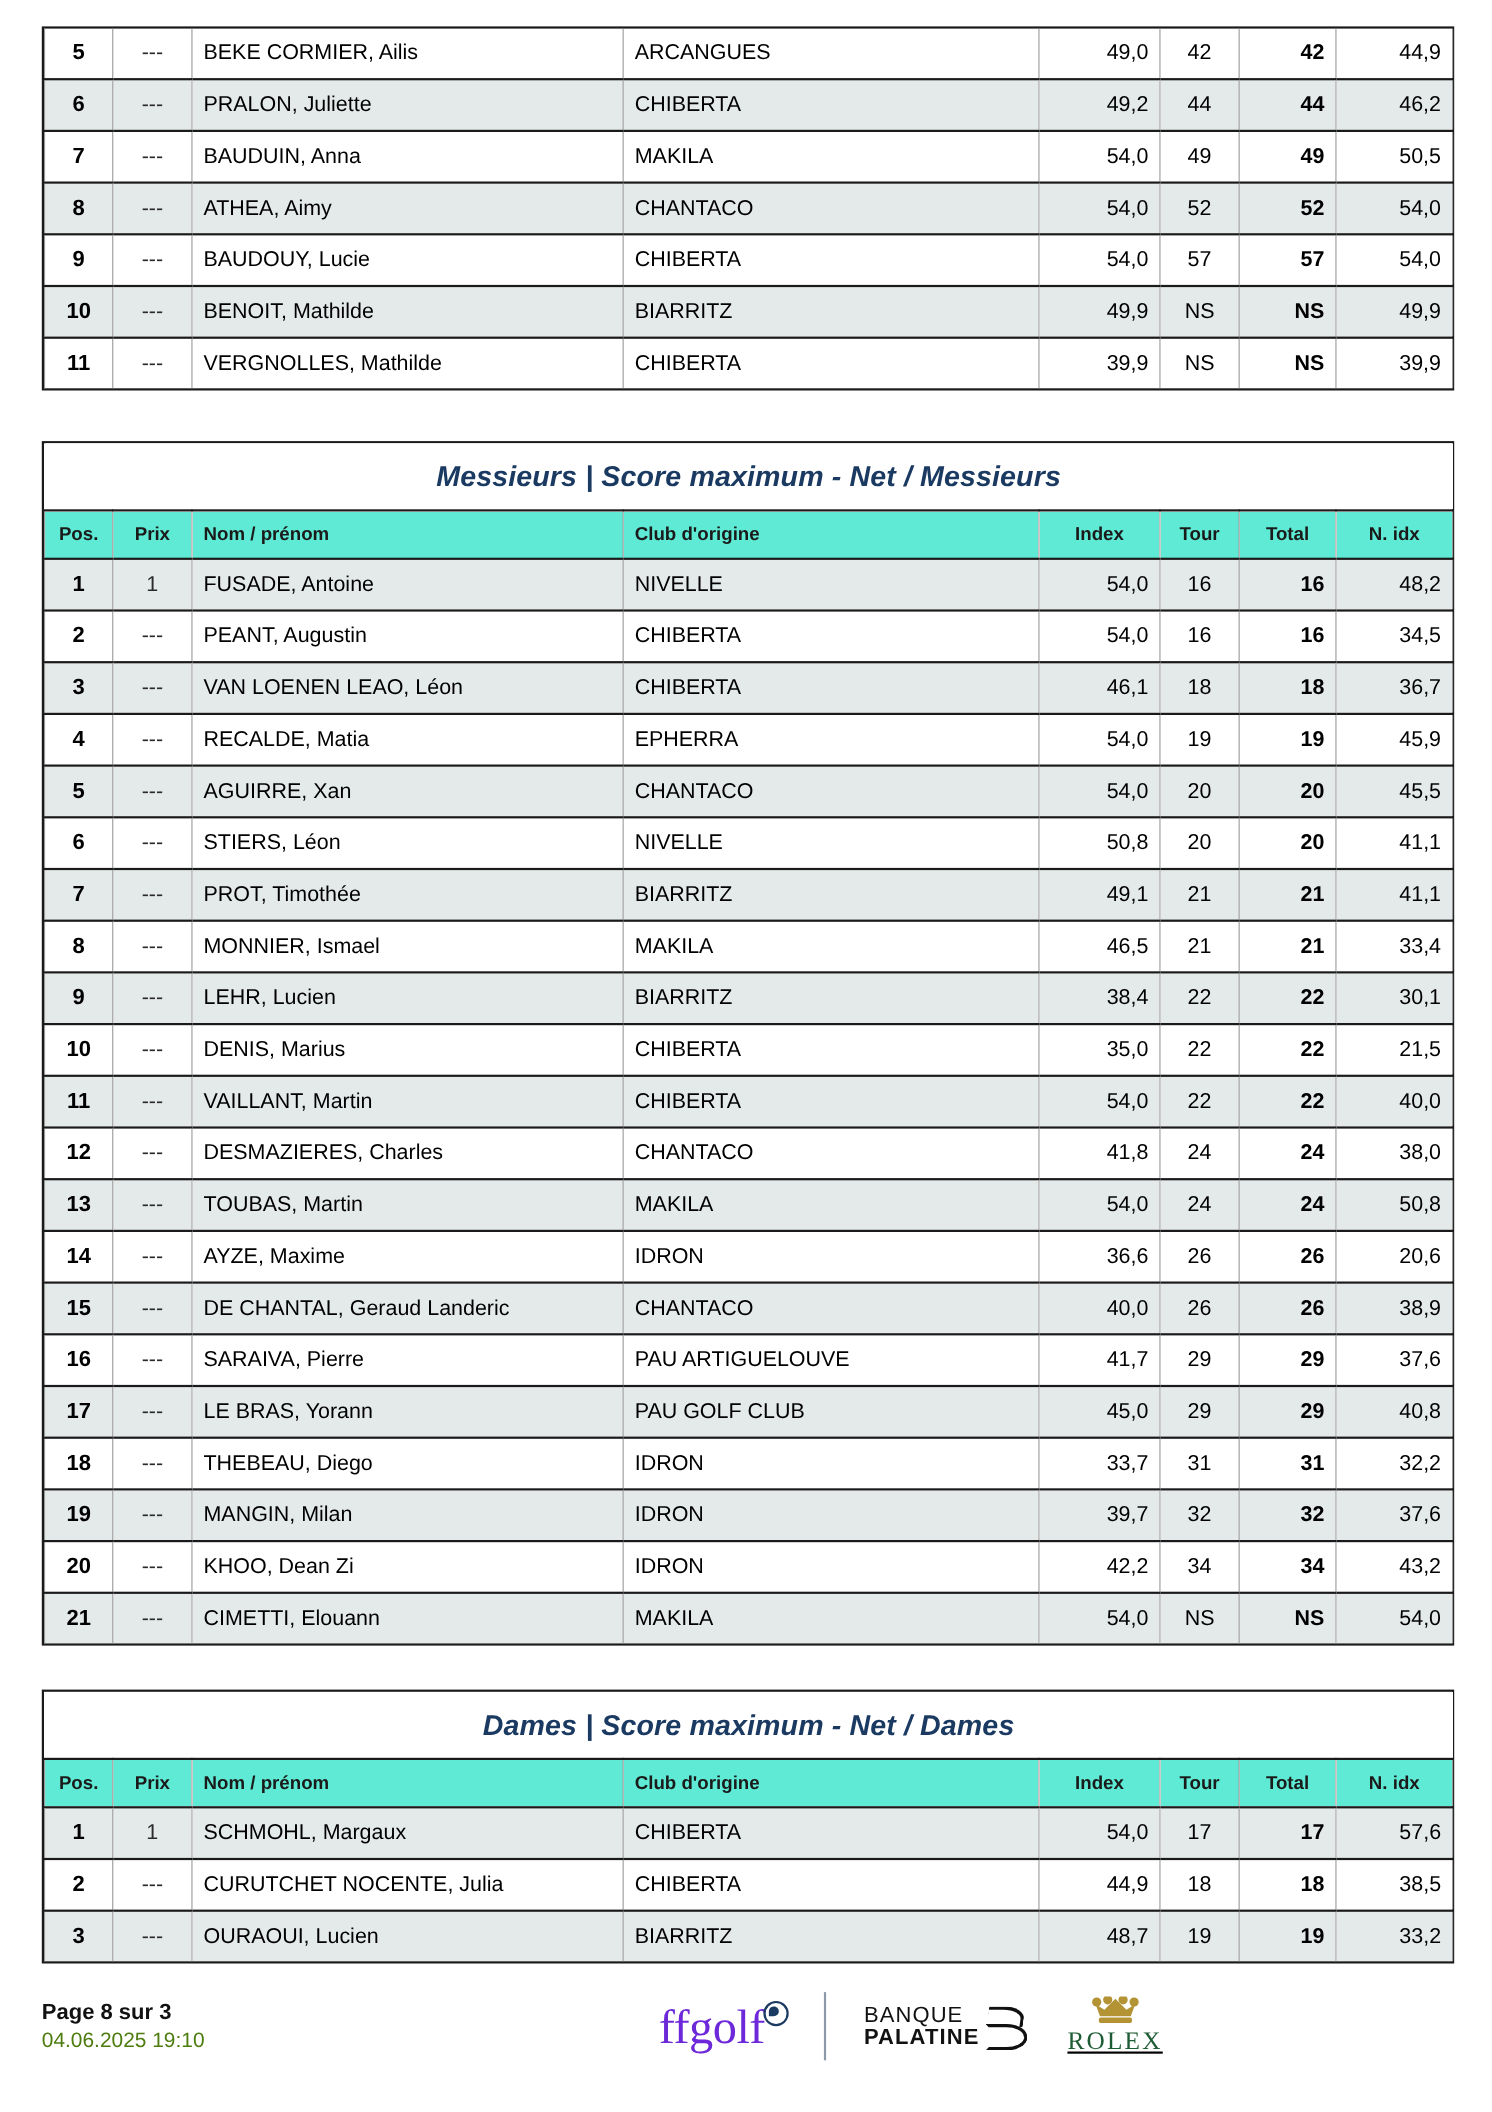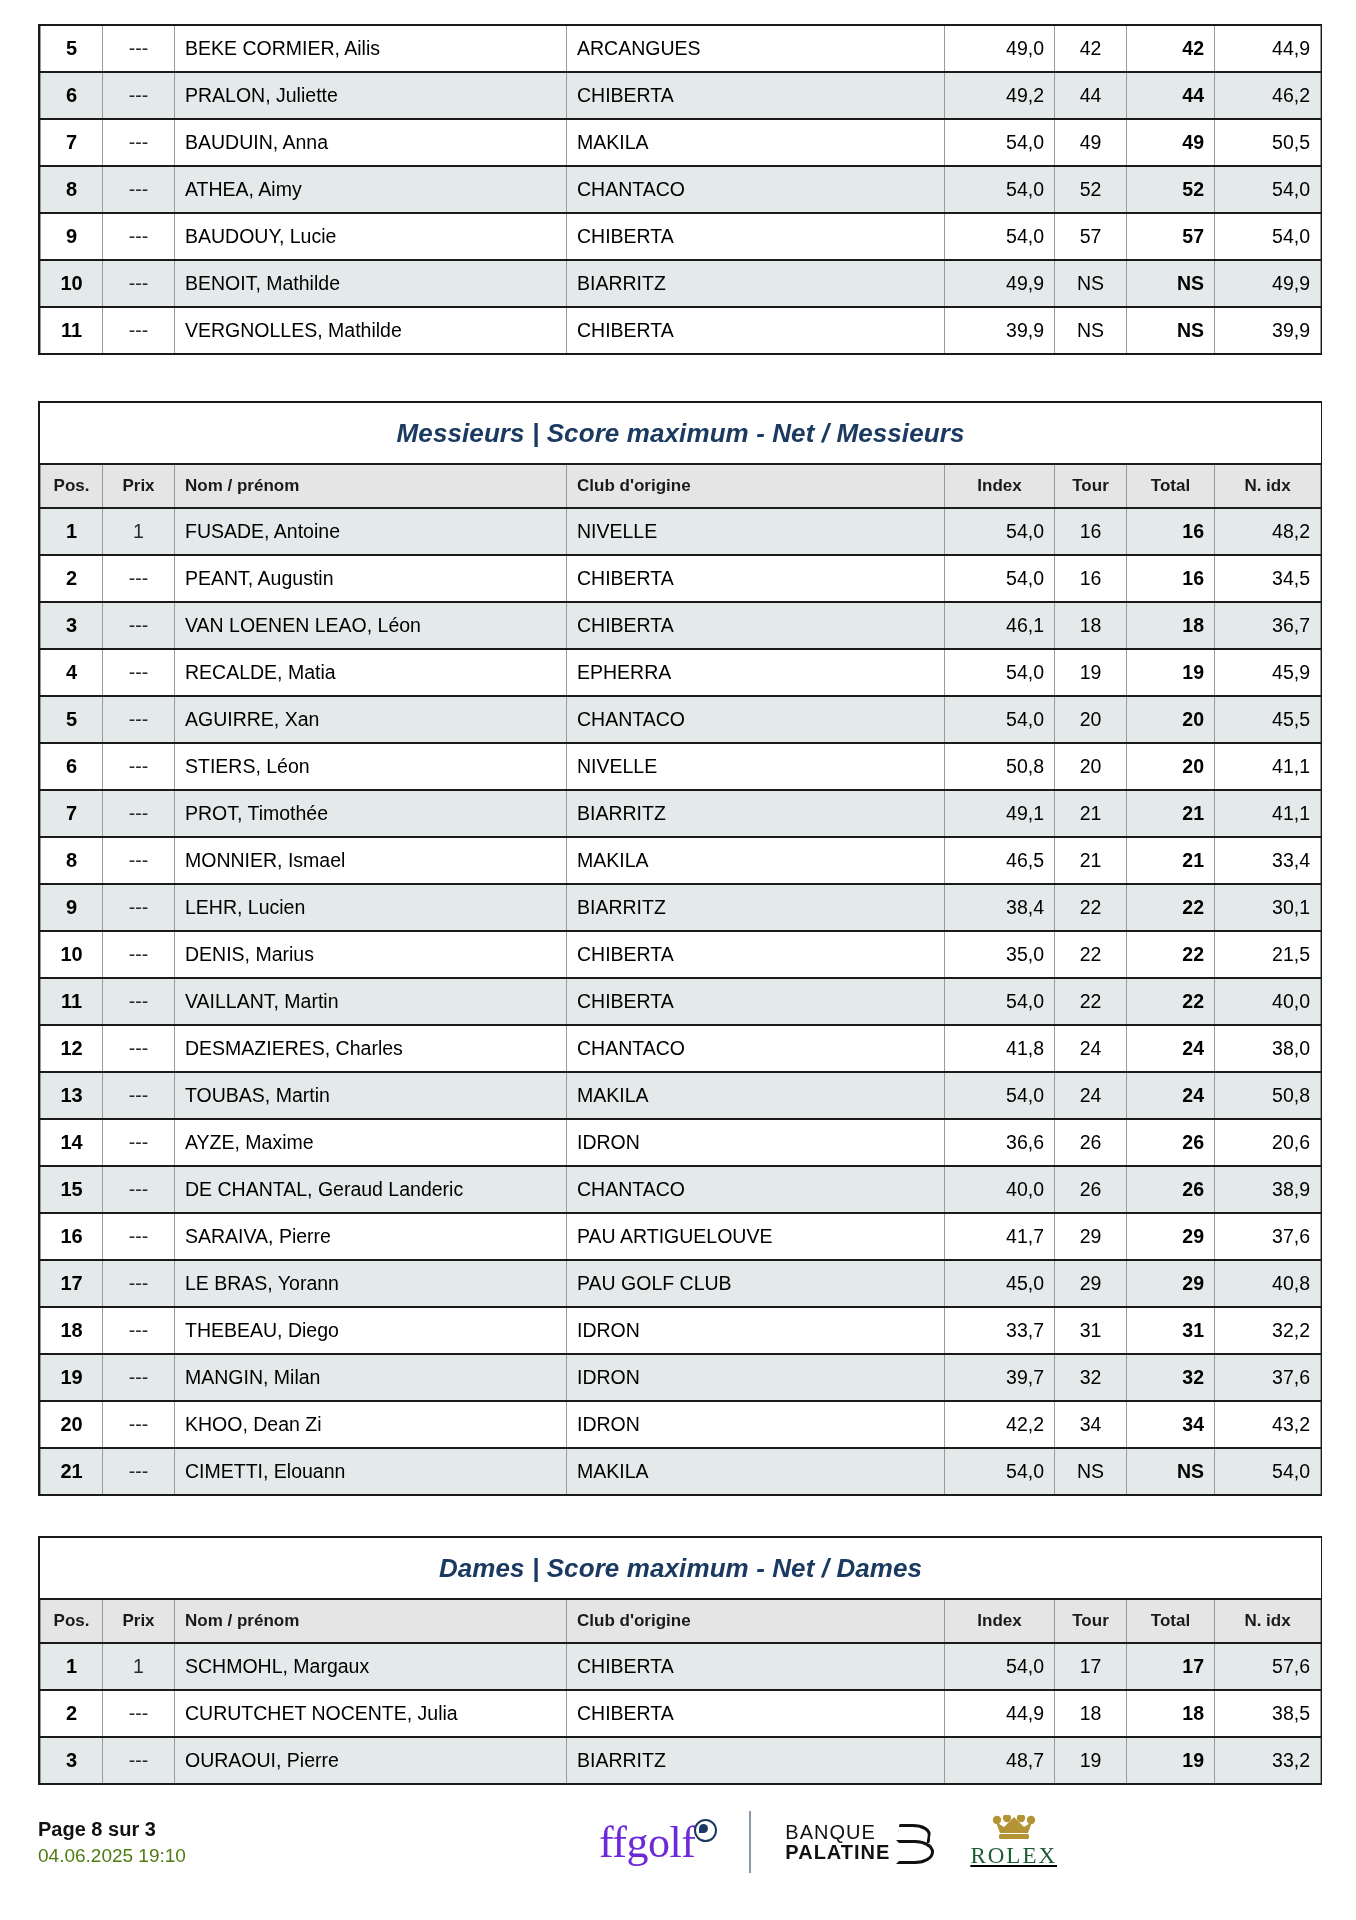--- a/index.html
+++ b/index.html
@@ -58,21 +58,21 @@
     color: #1b3a62;
     font-size: 26px;
     font-weight: bold;
     background: #ffffff;
     letter-spacing: 0.1px;
     font-style: italic;
   }
 
   
   tr.head-row th {
-    background: #e5e5e5;
+    background: #5eead4;
     font-size: 17px;
     font-weight: bold;
     height: 42px !important;
     border-bottom: 2px solid #1a1a1a;
     color: #1a1a1a;
   }
   tr.head-row th.l { text-align: left; }
   tr.head-row th.c { text-align: center; }
 
   
@@ -613,21 +613,21 @@
             <td class="l">CURUTCHET NOCENTE, Julia</td>
             <td class="l">CHIBERTA</td>
             <td class="r">44,9</td>
             <td class="c">18</td>
             <td class="total">18</td>
             <td class="r">38,5</td>
           </tr>
           <tr class="data-row alt last">
             <td class="pos">3</td>
             <td class="prix">---</td>
-            <td class="l">OURAOUI, Pierre</td>
+            <td class="l">OURAOUI, Lucien</td>
             <td class="l">BIARRITZ</td>
             <td class="r">48,7</td>
             <td class="c">19</td>
             <td class="total">19</td>
             <td class="r">33,2</td>
           </tr>
         </tbody>
     </table>
   </div>
 

